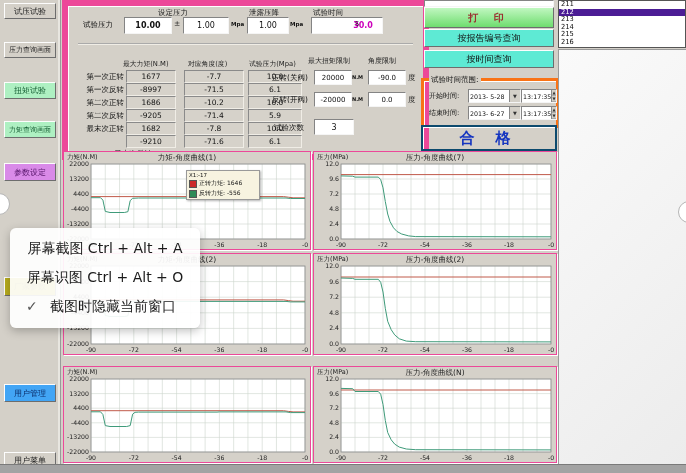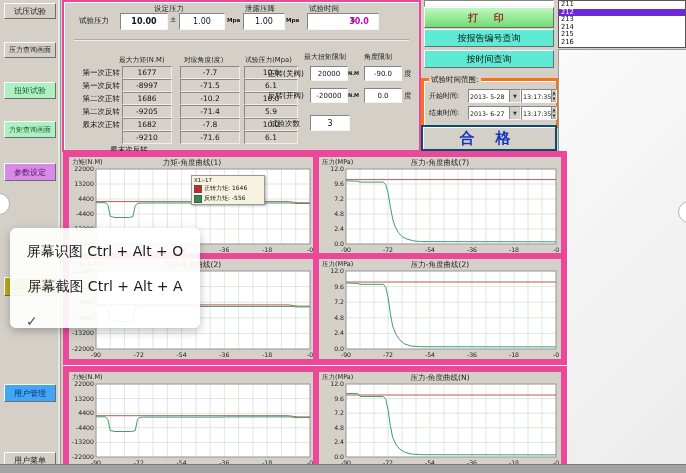--- a/index.html
+++ b/index.html
@@ -10,32 +10,32 @@
        border-right:1px solid #6d6d6d;border-bottom:1px solid #6d6d6d;
        display:flex;align-items:center;justify-content:center;font-size:8px;white-space:nowrap;cursor:default;}
   .sunken{background:#fff;border-top:1px solid #848484;border-left:1px solid #848484;
        border-right:1px solid #f5f5f5;border-bottom:1px solid #f5f5f5;
        display:flex;align-items:center;justify-content:center;font-size:8px;white-space:nowrap;}
   .cell{background:#d6d2ca;border-top:1px solid #8a8a8a;border-left:1px solid #8a8a8a;
        border-right:1px solid #f0ede6;border-bottom:1px solid #f0ede6;
        display:flex;align-items:center;justify-content:center;font-size:7.5px;}
   .lbl{font-size:7.5px;white-space:nowrap;}
   .hdr{font-size:7.5px;white-space:nowrap;color:#222;}
-  .panel-etched{border:2px solid #ec4899;box-shadow:inset 1px 1px 0 #fff;}
-  .chart-box{background:#d5d1c9;border:6px solid #ec4899;box-shadow:1px 1px 0 #fff;}
+  .panel-etched{border:6px solid #ec4899;box-shadow:inset 1px 1px 0 #fff;}
+  .chart-box{background:#d5d1c9;border:1px solid #ec4899;box-shadow:1px 1px 0 #fff;}
   .chart-title{position:absolute;top:1px;left:0;width:100%;text-align:center;font-size:7.5px;color:#222;}
   .axis-lbl{position:absolute;top:1px;left:3px;font-size:6.5px;color:#222;}
   .groupbox{border:3px solid #f97316;box-shadow:inset 1px 1px 0 #fff;position:absolute;}
   .groupbox>legend{position:absolute;top:-6px;left:5px;background:#d4d0c8;font-size:7.5px;padding:0 2px;}
   .combo-arrow{width:10px;height:100%;background:#d4d0c8;border-left:1px solid #888;
        display:flex;align-items:center;justify-content:center;font-size:5px;color:#333;}
   .spinner{width:9px;height:100%;display:flex;flex-direction:column;border-left:1px solid #888;}
   .spinner>div{flex:1;background:#d4d0c8;font-size:4px;line-height:5px;text-align:center;color:#333;border-bottom:1px solid #aaa;}
   .lb-item{height:7.6px;line-height:7.6px;font-size:7px;padding-left:2px;font-family:"DejaVu Sans Mono",monospace;}
-  .lb-item.sel{background:#6d28d9;color:#fff;}
+  .lb-item.sel{background:#4c1d95;color:#fff;}
   .ctx-menu{position:absolute;left:10px;top:228px;width:190px;height:88px;z-index:20;
        background:rgba(255,255,255,0.92);border-radius:6px;box-shadow:0 3px 10px rgba(0,0,0,0.25);
        display:flex;flex-direction:column;justify-content:space-around;padding:6px 0;}
   .ctx-item{font-size:14px;color:#1b1b1b;text-align:center;white-space:nowrap;}
   .ctx-item.check{text-align:left;padding-left:40px;position:relative;}
   .ctx-check{position:absolute;left:16px;top:0;color:#555;font-size:14px;}
   .notch{position:absolute;width:20px;height:20px;border-radius:50%;background:#fff;border:1px solid #b5b5b5;z-index:30;}
   .legend{position:absolute;left:122px;top:18px;width:68px;z-index:2;background:#f7f3e0;
        border:1px solid #999;box-shadow:1px 1px 2px rgba(0,0,0,0.3);padding:1px 2px;font-size:5.5px;}
   .legend-row{display:flex;align-items:center;gap:2px;margin-top:1px;font-size:6px;white-space:nowrap;}
@@ -440,23 +440,24 @@
       <text x="27" y="93" text-anchor="middle" font-size="6.2" fill="#222">-90</text>
       <text x="69" y="93" text-anchor="middle" font-size="6.2" fill="#222">-72</text>
       <text x="111" y="93" text-anchor="middle" font-size="6.2" fill="#222">-54</text>
       <text x="153" y="93" text-anchor="middle" font-size="6.2" fill="#222">-36</text>
       <text x="195" y="93" text-anchor="middle" font-size="6.2" fill="#222">-18</text>
       <text x="237" y="93" text-anchor="middle" font-size="6.2" fill="#222">-0</text>
     </svg>
   </div>
 
 <div class="ctx-menu">
+  <div class="ctx-item">屏幕截图 Ctrl + Alt + A</div>
   <div class="ctx-item">屏幕识图 Ctrl + Alt + O</div>
-  <div class="ctx-item">屏幕截图 Ctrl + Alt + A</div>
   <div class="ctx-item check">
     <span class="ctx-check">✓</span>
+    <span>截图时隐藏当前窗口</span>
   </div>
 </div>
 
 <div class="notch" style="left:-12px;top:193px;"></div>
 <div class="notch" style="left:678px;top:201px;"></div>
 
 <div class="abs" style="left:0;top:464px;width:686px;height:9px;background:#a3a3a3;border-top:1px solid #7a7a7a;"></div>
 
 </body></html>

